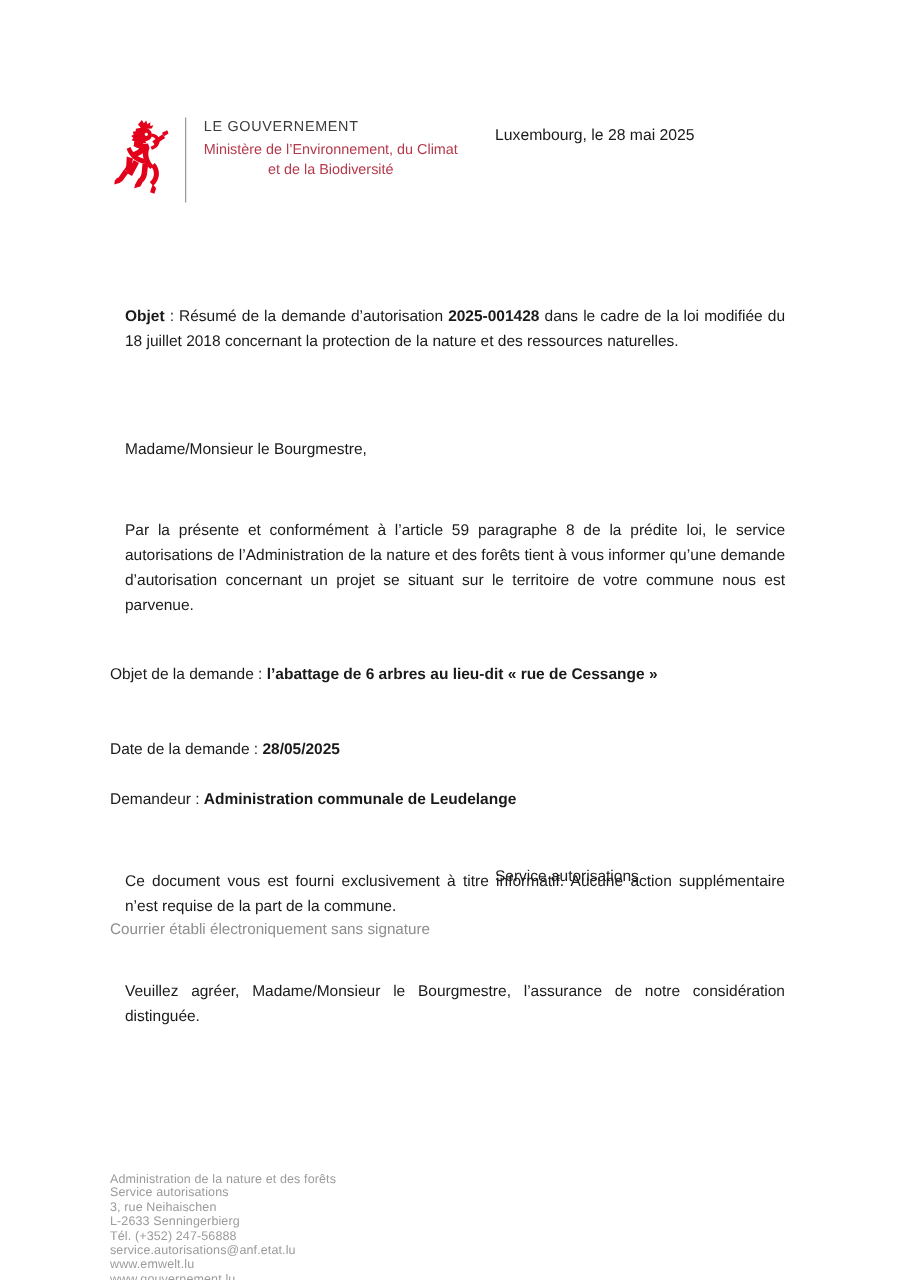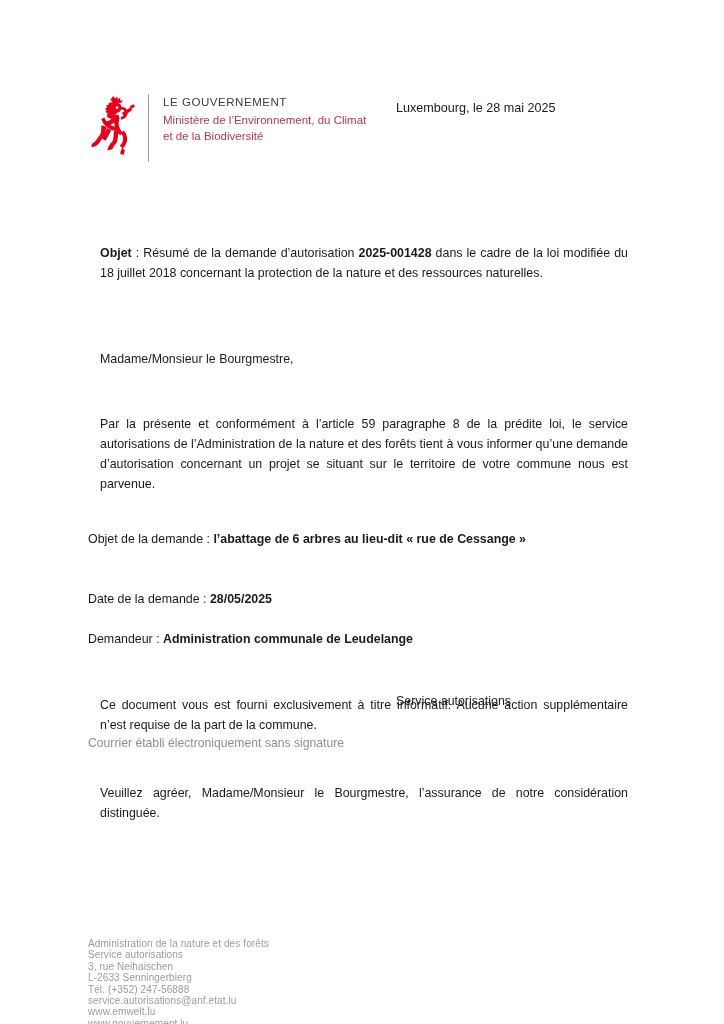--- a/index.html
+++ b/index.html
@@ -54,20 +54,21 @@
     letter-spacing: 0.55px;
     color: #3c3c3c;
     line-height: 16.5px;
     white-space: nowrap;
   }
   .lh-min-line {
     font-size: 11.5px;
     color: #b5394b;
     line-height: 16.5px;
     white-space: nowrap;
+    text-align: center;
   }
   .lh-min-line.first { padding-top: 1px; }
 
   
   .dateline {
     position: absolute;
     left: 396px;
     top: 101px;
     font-size: 12.6px;
     color: #1a1a1a;

